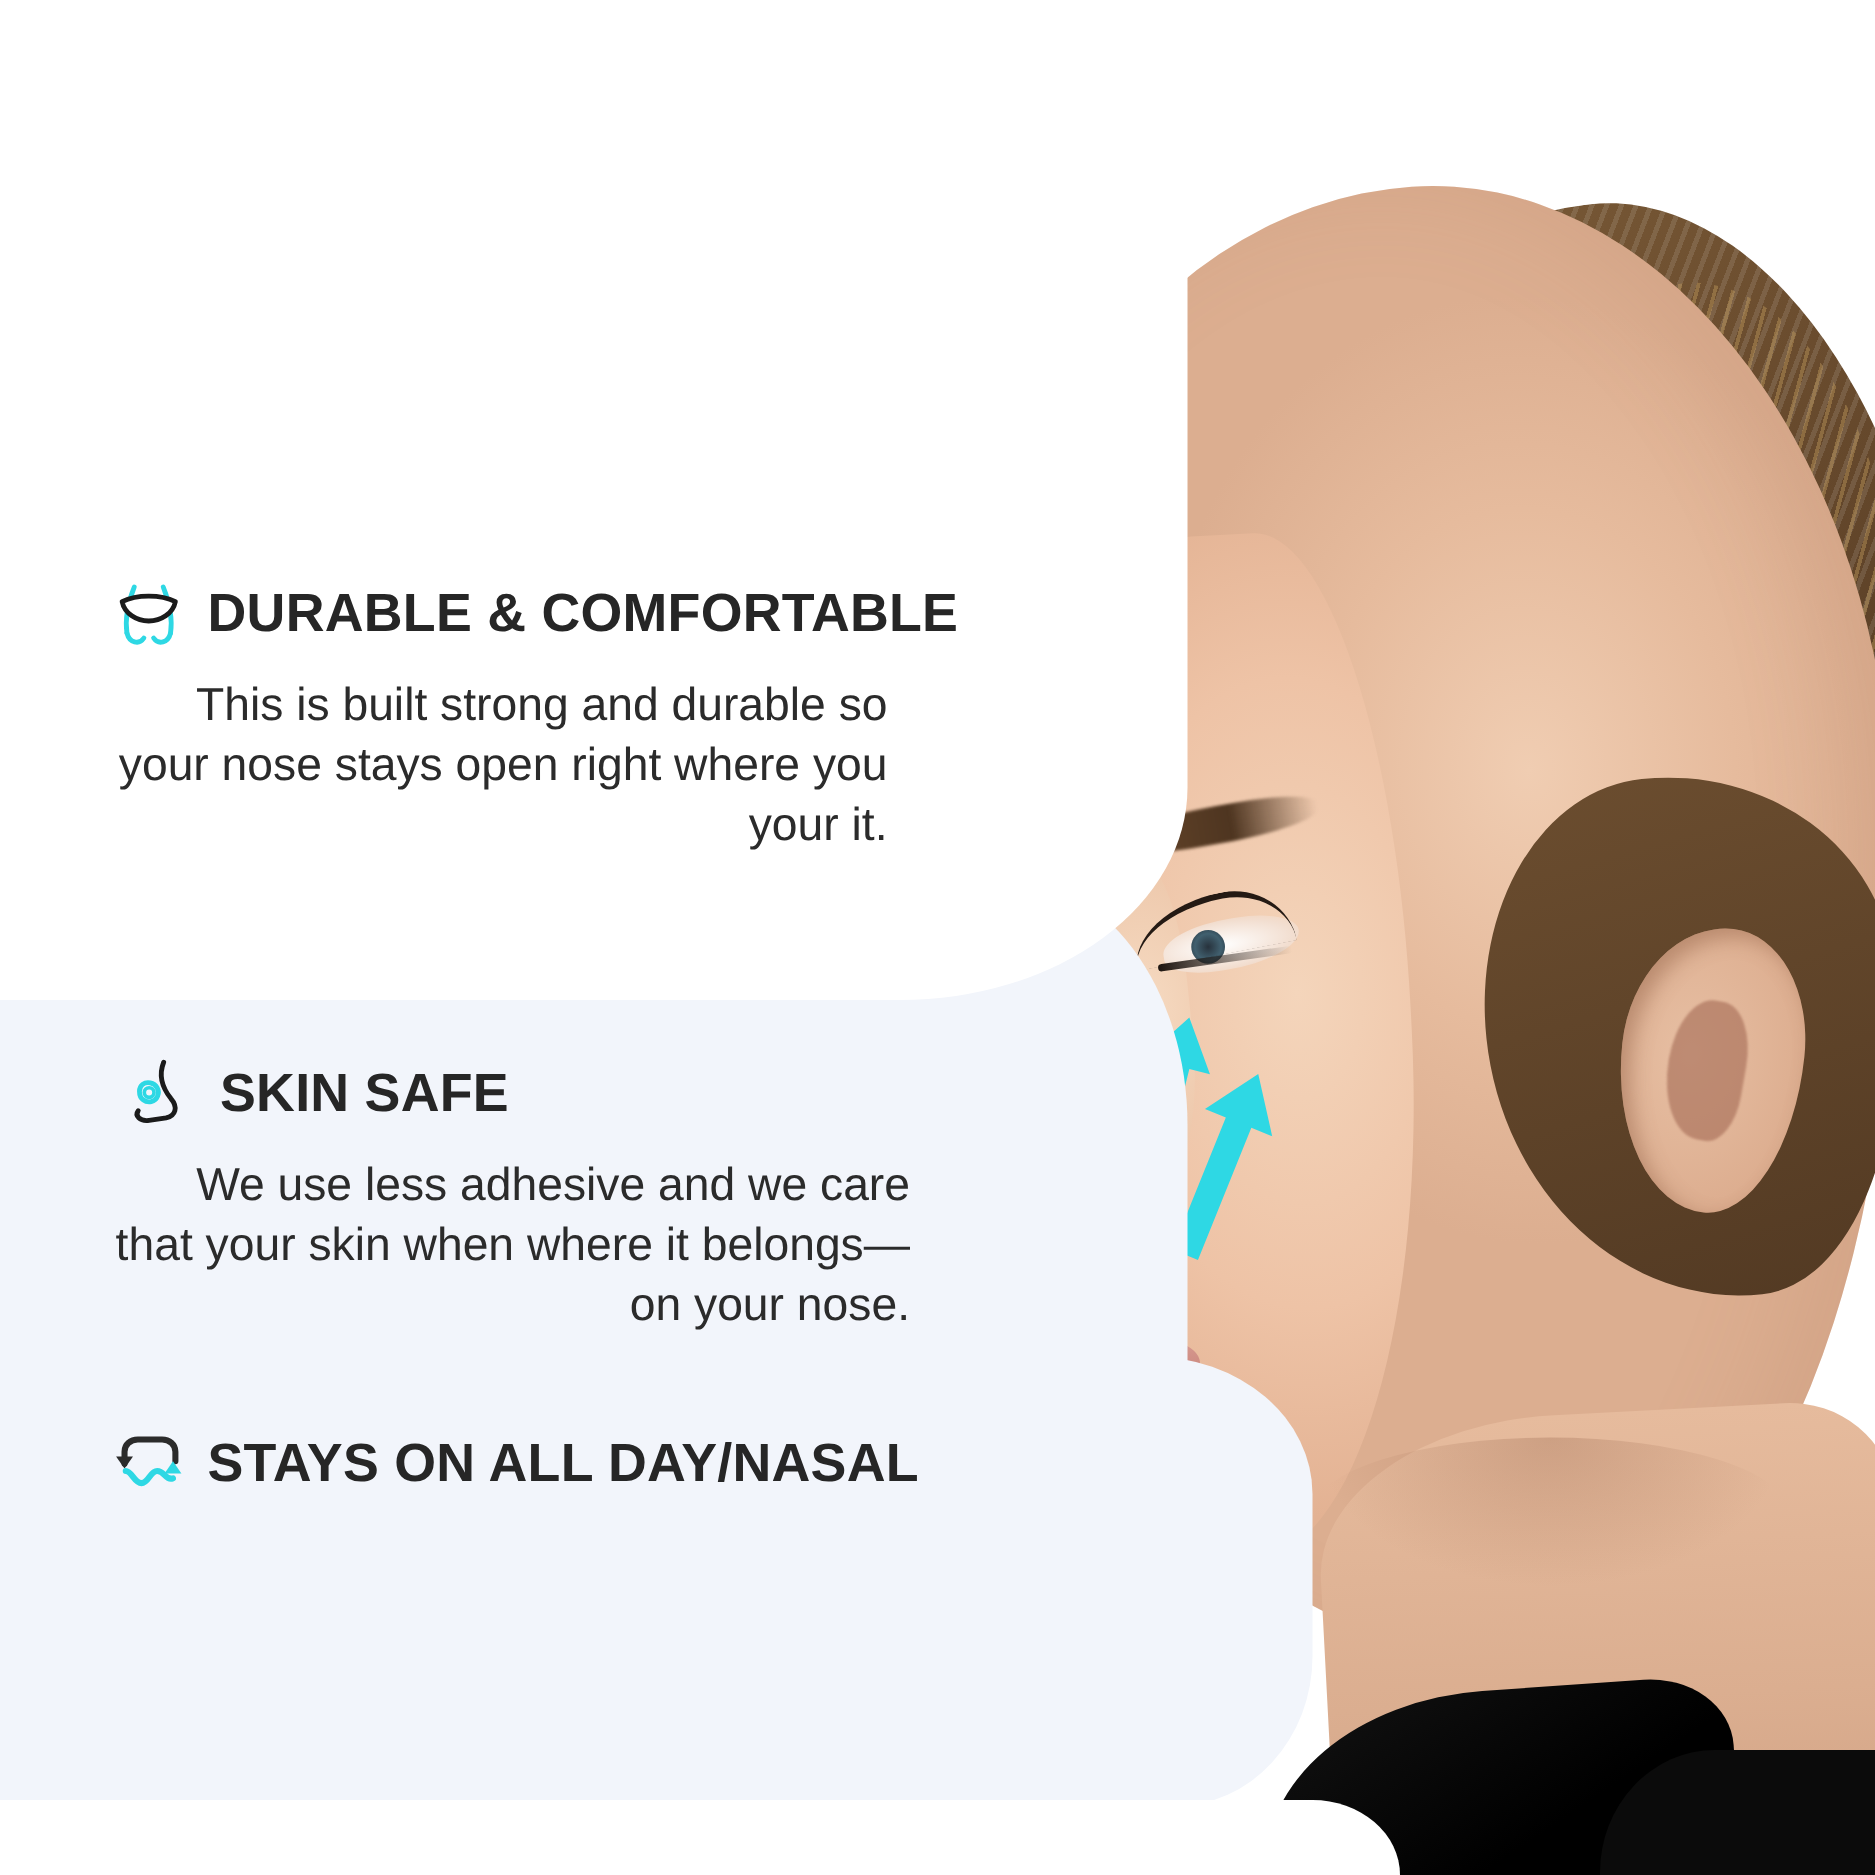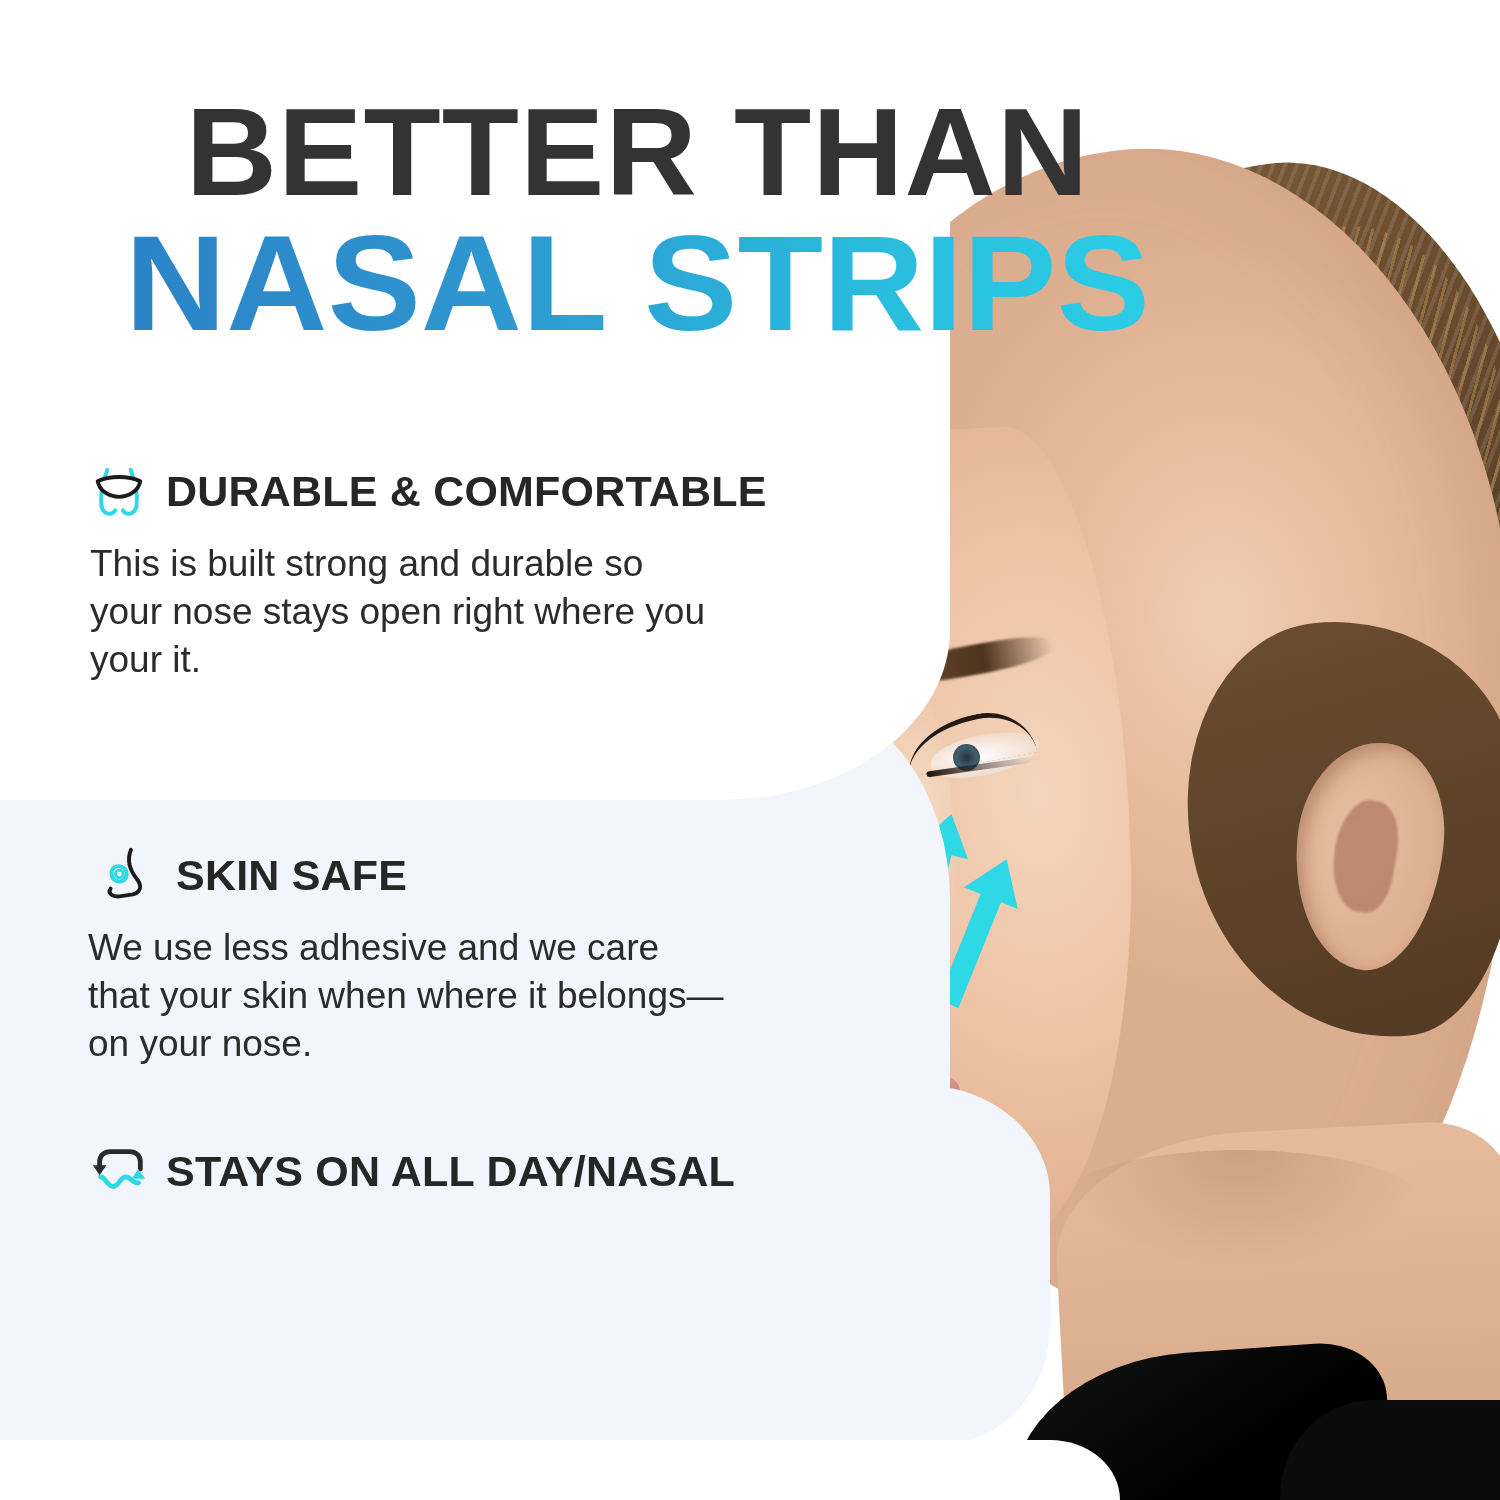--- a/index.html
+++ b/index.html
@@ -297,21 +297,21 @@
     margin-top: 6px;
     background: linear-gradient(90deg, #2a7cc2 0%, #2e93cf 35%, #29bcdd 68%, #2bd6ea 100%);
     -webkit-background-clip: text;
     background-clip: text;
     color: transparent;
     -webkit-text-fill-color: transparent;
     font-family: "Liberation Sans Narrow", "Liberation Sans", sans-serif;
     transform: scaleX(1.03);
   }
 
-  .feature { position: absolute; left: 88px; }
+  .feature { position: absolute; left: 88px; text-align: right; }
   .feature-head {
     display: flex;
     align-items: center;
     gap: 16px;
   }
   .feature-icon { width: 62px; height: 62px; flex: 0 0 62px; }
   .feature-icon svg { display: block; width: 62px; height: 62px; }
   .feature-title {
     font-size: 43px;
     font-weight: bold;
@@ -393,24 +393,20 @@
     </div>
   </div>
 
   <div class="panel-blue"></div>
   <div class="panel-blue2"></div>
   <div class="panel-white-top"></div>
   <div class="panel-white-bottom"></div>
 
   <div class="content">
 
-    <div class="headline">
-      <span class="headline-top">BETTER THAN</span>
-      <span class="headline-bottom">NASAL STRIPS</span>
-    </div>
 
     <div class="feature" id="feature-1">
       <div class="feature-head">
         <span class="feature-icon">
           <svg viewBox="0 0 64 64">
             <path d="M20 10 C16 20 12 34 14 48" stroke="#2ed8e4" stroke-width="4" fill="none" stroke-linecap="round"></path>
             <path d="M44 10 C48 20 52 34 50 48" stroke="#2ed8e4" stroke-width="4" fill="none" stroke-linecap="round"></path>
             <path d="M14 48 C16 56 24 58 28 52" stroke="#2ed8e4" stroke-width="4" fill="none" stroke-linecap="round"></path>
             <path d="M50 48 C48 56 40 58 36 52" stroke="#2ed8e4" stroke-width="4" fill="none" stroke-linecap="round"></path>
             <path d="M10 22 C22 16 42 16 54 22 C52 32 42 38 32 38 C22 38 12 32 10 22 Z" fill="#ffffff" stroke="#1b1b1b" stroke-width="4" stroke-linejoin="round"></path>

